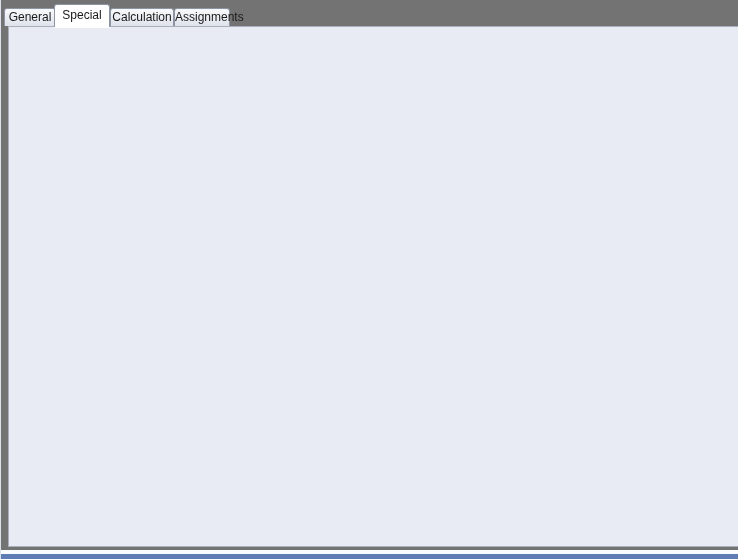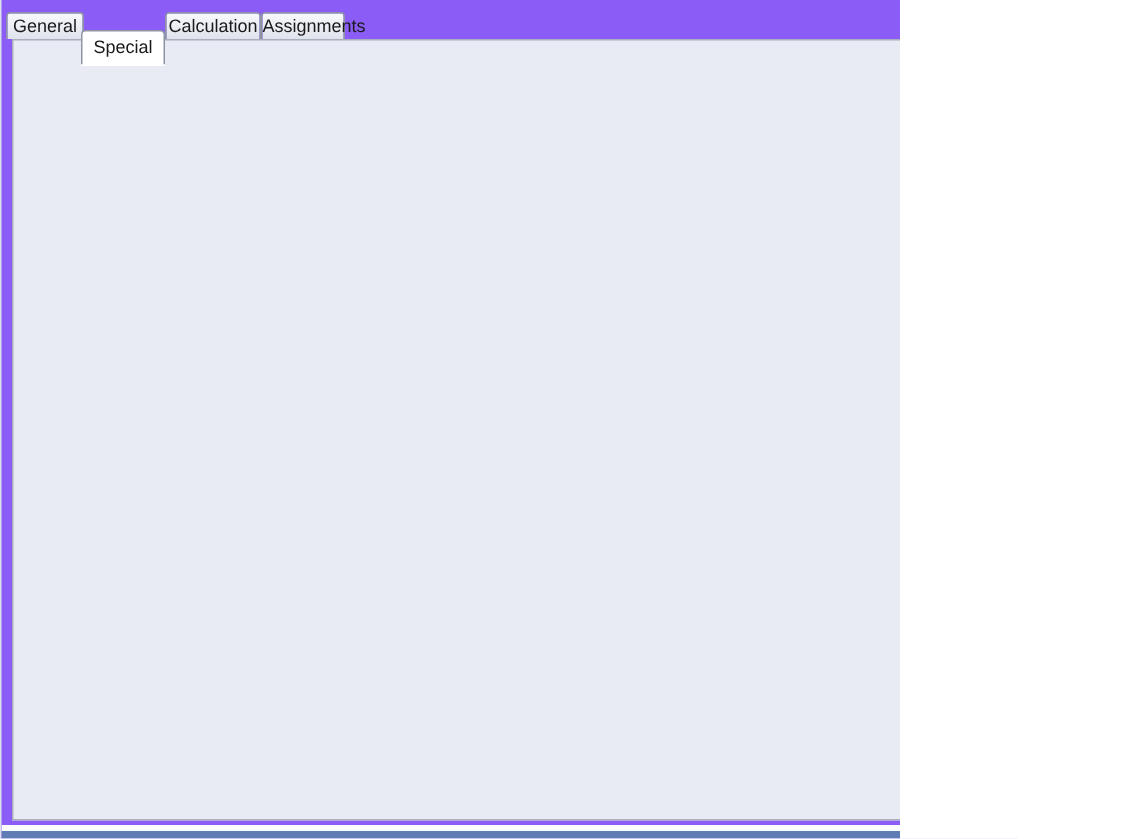--- a/index.html
+++ b/index.html
@@ -1,18 +1,18 @@
 <!DOCTYPE html>
 <html><head>
 <meta charset="utf-8">
 <style>
   html,body{margin:0;padding:0;}
   body{font-family:"Liberation Sans",sans-serif;}
   #window{
-    position:relative;width:600px;height:559px;background:#8b5cf6;
+    position:relative;width:738px;height:559px;background:#737373;
     overflow:hidden;font-size:12px;color:#1a1a1a;
     border-left:1px solid #dde1ec;box-sizing:border-box;padding-left:24px;
   }
   
   .bottom-white{position:absolute;left:0;right:0;top:550px;height:4px;background:#fafbfd;}
   .bottom-blue{position:absolute;left:0;right:0;top:554px;height:5px;background:#5f7db4;}
 
   
   .tab{
     position:absolute;box-sizing:border-box;text-align:center;
@@ -109,21 +109,21 @@
   .empty-msg{position:absolute;left:362px;top:428px;width:378px;text-align:center;}
 </style>
 </head>
 <body>
 
 <div id="window">
 
   <div class="tab-page"></div>
 
   <div class="tab" style="left:3px;width:52px;">General</div>
-  <div class="tab active" style="left:53px;width:56px;margin-top:16px;">Special</div>
+  <div class="tab active" style="left:53px;width:56px;">Special</div>
   <div class="tab" style="left:109px;width:64px;">Calculation</div>
   <div class="tab" style="left:173px;width:56px;">Assignments</div>
 
   <div class="groupbox" style="left:14px;top:40px;width:332px;height:502px;">
     <span class="gb-title">Assignments</span>
   </div>
 
   <div class="radio-item" style="left:39px;top:59px;">
     <span class="radio-circle selected"></span>
     <span class="radio-label">Origins</span>

